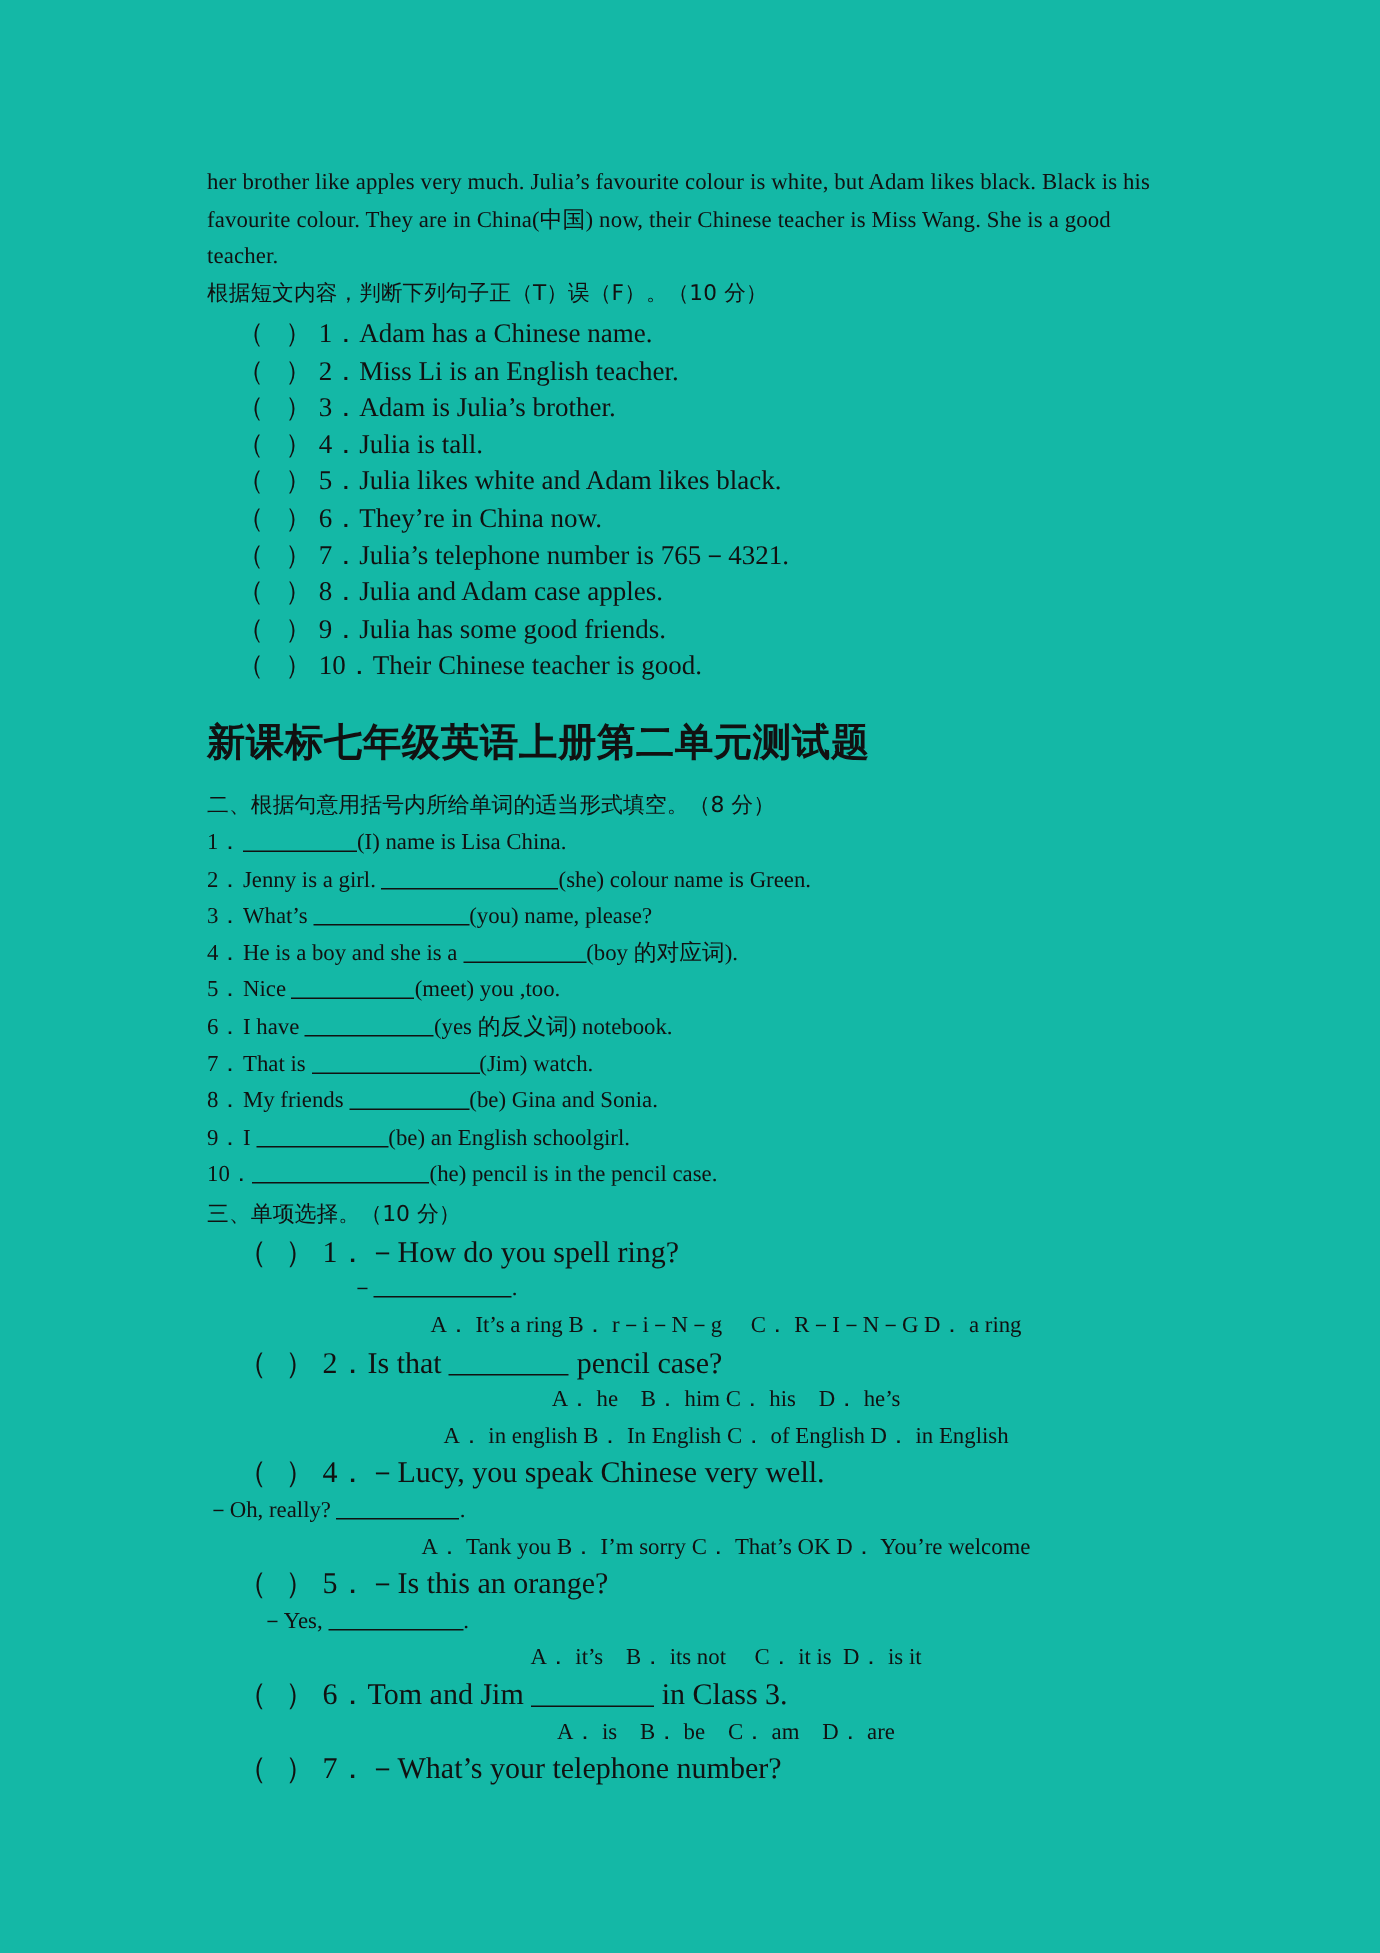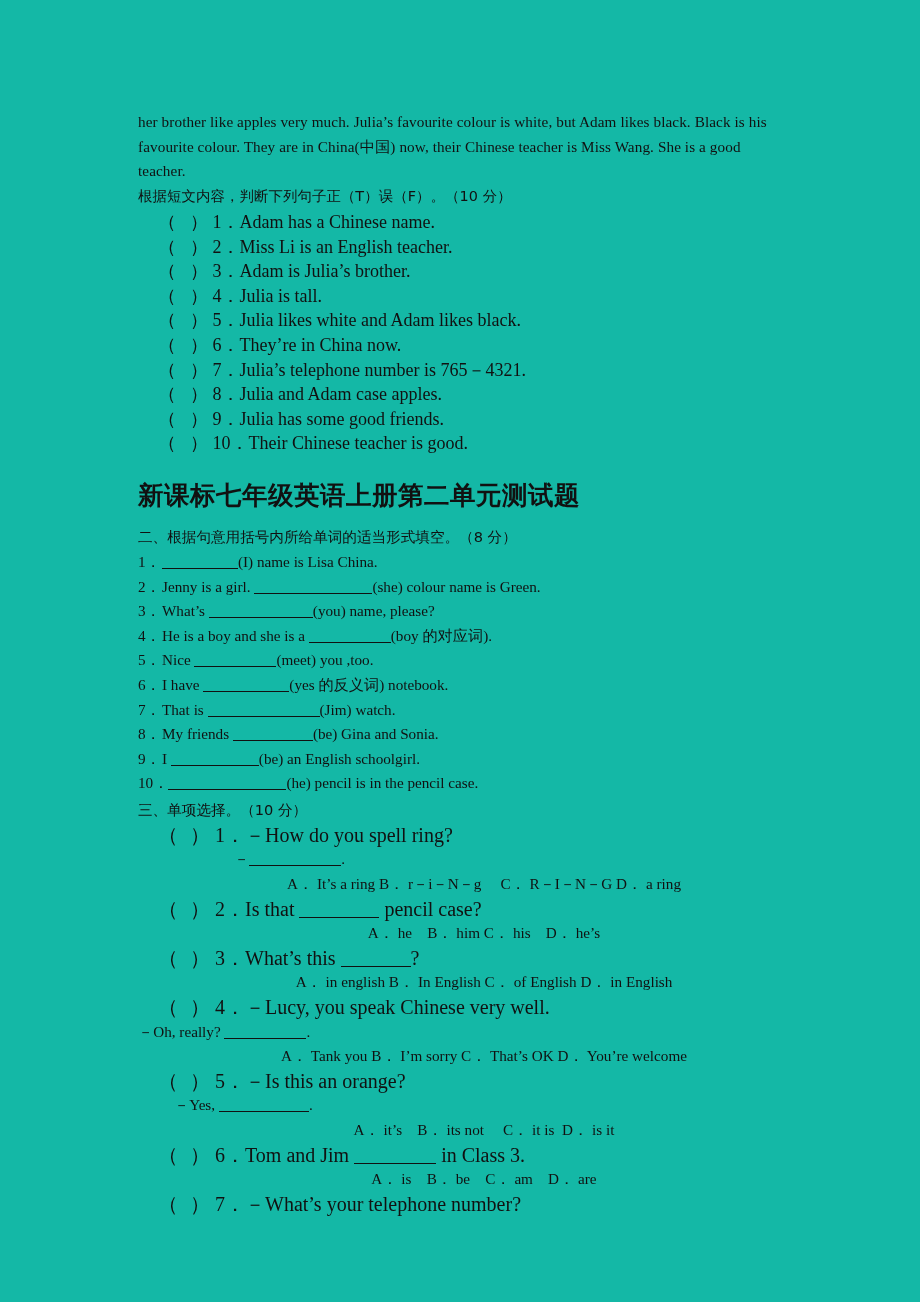--- a/index.html
+++ b/index.html
@@ -167,21 +167,20 @@
         <li>
           <div class="mc-q"><span class="paren-open">（</span><span class="paren-gap"></span><span>）</span><span> </span><span class="num">1．</span><span>－How do you spell ring?</span></div>
           <div class="mc-cont indent-deep"><span>－</span><span class="blank" style="width: 92px;"></span><span>.</span></div>
           <div class="mc-opts">A． It’s a ring B． r－i－N－g  C． R－I－N－G  D． a ring</div>
         </li>
         <li>
           <div class="mc-q"><span class="paren-open">（</span><span class="paren-gap"></span><span>）</span><span> </span><span class="num">2．</span><span>Is that </span><span class="blank" style="width: 80px;"></span><span> pencil case?</span></div>
           <div class="mc-opts">A． he B． him  C． his D． he’s</div>
         </li>
         <li>
-          <div class="mc-q"><span class="paren-open">（</span><span class="paren-gap"></span><span>）</span><span> </span><span class="num">3．</span><span>What’s this </span><span class="blank" style="width: 70px;"></span><span>?</span></div>
           <div class="mc-opts">A． in english B． In English C． of English D． in English</div>
         </li>
         <li>
           <div class="mc-q"><span class="paren-open">（</span><span class="paren-gap"></span><span>）</span><span> </span><span class="num">4．</span><span>－Lucy, you speak Chinese very well.</span></div>
           <div class="mc-cont indent-none"><span>－Oh, really? </span><span class="blank" style="width: 82px;"></span><span>.</span></div>
           <div class="mc-opts">A． Tank you B． I’m sorry C． That’s OK D． You’re welcome</div>
         </li>
         <li>
           <div class="mc-q"><span class="paren-open">（</span><span class="paren-gap"></span><span>）</span><span> </span><span class="num">5．</span><span>－Is this an orange?</span></div>
           <div class="mc-cont indent-small"><span>－Yes, </span><span class="blank" style="width: 90px;"></span><span>.</span></div>

